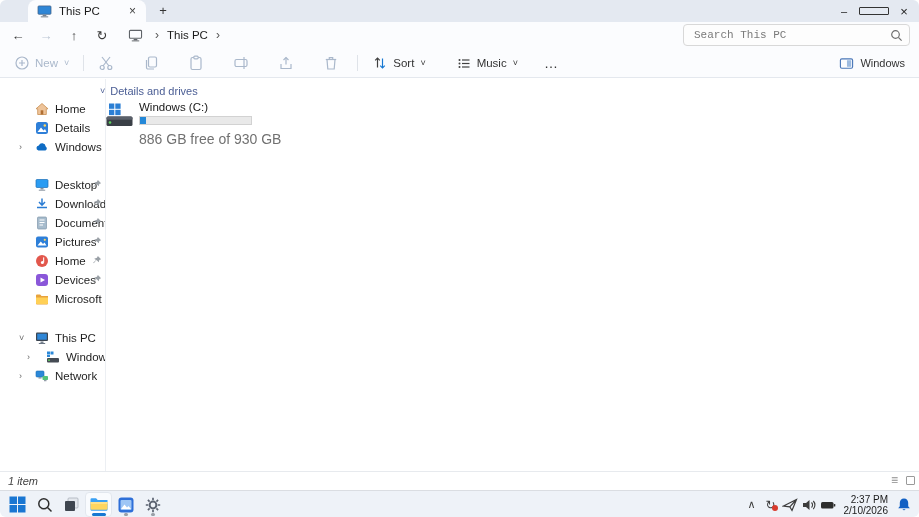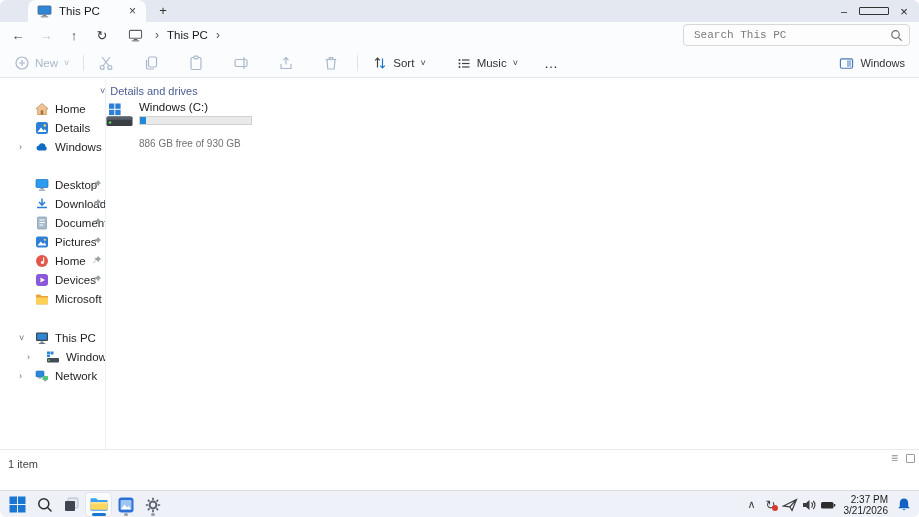--- a/index.html
+++ b/index.html
@@ -64,25 +64,25 @@
 
   .main { position:absolute; left:95px; top:0; right:0; bottom:0; }
   .grouphdr { display:flex; align-items:center; gap:5px; margin:6px 0 4px 5px; font-size:11px; color:#4a5d94; }
   .grouphdr .gchev { font-size:9px; }
   .drivetile { display:flex; margin-left:11px; margin-top:3px; width:245px; }
   .drivetile .dicon { width:27px; height:25px; margin-right:6px; margin-top:2px; }
   .dmeta { display:flex; flex-direction:column; }
   .dname { font-size:11.5px; color:#191919; margin-bottom:3px; }
   .dbar { width:113px; height:9px; background:#e9e9e9; border:1px solid #d2d2d2; }
   .dfill { height:100%; background:#2488d8; }
-  .dfree { font-size:10px; color:#717171; margin-top:13px; }
-
-  
-  .statusbar { position:absolute; left:0; right:0; bottom:39px; height:29px; background:#fff;
-               border-top:1px solid #e7eaee; display:flex; align-items:center; font-size:11px; color:#444; }
+  .dfree { font-size:14px; color:#717171; margin-top:6px; }
+
+  
+  .statusbar { position:absolute; left:0; right:0; bottom:27px; height:19px; background:#fff;
+               border-top:1px solid #e7eaee; display:flex; align-items:center; font-size:11px; color:#444;font-style:italic; }
   .statusbar .count { margin-left:8px; }
   .sb-views { position:absolute; right:4px; top:1px; display:flex; align-items:center; gap:8px; color:#8b8b8b; }
   .sb-views .listic { font-size:12px; }
   .sb-views .gridic { width:9px; height:9px; border:1px solid #9a9a9a; border-radius:1px; }
 
   
   .taskbar { position:absolute; left:0; right:0; bottom:0; height:27px; background:#eef2f8;
              border-top:1px solid #dadde2; }
   .tb-left { position:absolute; left:4px; top:0; height:27px; display:flex; align-items:center; }
   .tb-item { position:relative; width:27px; height:25px; display:flex; align-items:center; justify-content:center; }
@@ -473,21 +473,21 @@
       <svg class="trayicon" viewBox="0 0 16 16">
         <path d="M2 6v4h3l3.5 3V3L5 6 Z" fill="#3c3c3c"></path>
         <path d="M10.5 5.5a3.5 3.5 0 0 1 0 5 M12.3 4a5.8 5.8 0 0 1 0 8" fill="none" stroke="#3c3c3c" stroke-width="1.1"></path>
       </svg>
       <svg class="trayicon" viewBox="0 0 16 16">
         <rect x="1" y="5" width="12.5" height="6.5" rx="1.5" fill="#2d2d2d"></rect>
         <rect x="13.8" y="7" width="1.5" height="2.5" rx="0.5" fill="#2d2d2d"></rect>
       </svg>
       <div class="clock">
         <div>2:37 PM</div>
-        <div>3/21/2026</div>
+        <div>2/10/2026</div>
       </div>
       <svg class="bellwrap" viewBox="0 0 16 16">
         <path d="M8 1.5c-2.6 0-4.2 2-4.2 4.3v3.4L2.2 11.3h11.6L12.2 9.2V5.8C12.2 3.5 10.6 1.5 8 1.5Z" fill="#1160c4"></path>
         <path d="M6.5 12.3a1.6 1.6 0 0 0 3 0Z" fill="#1160c4"></path>
       </svg>
     </div>
   </div>
 
 </div>
 

